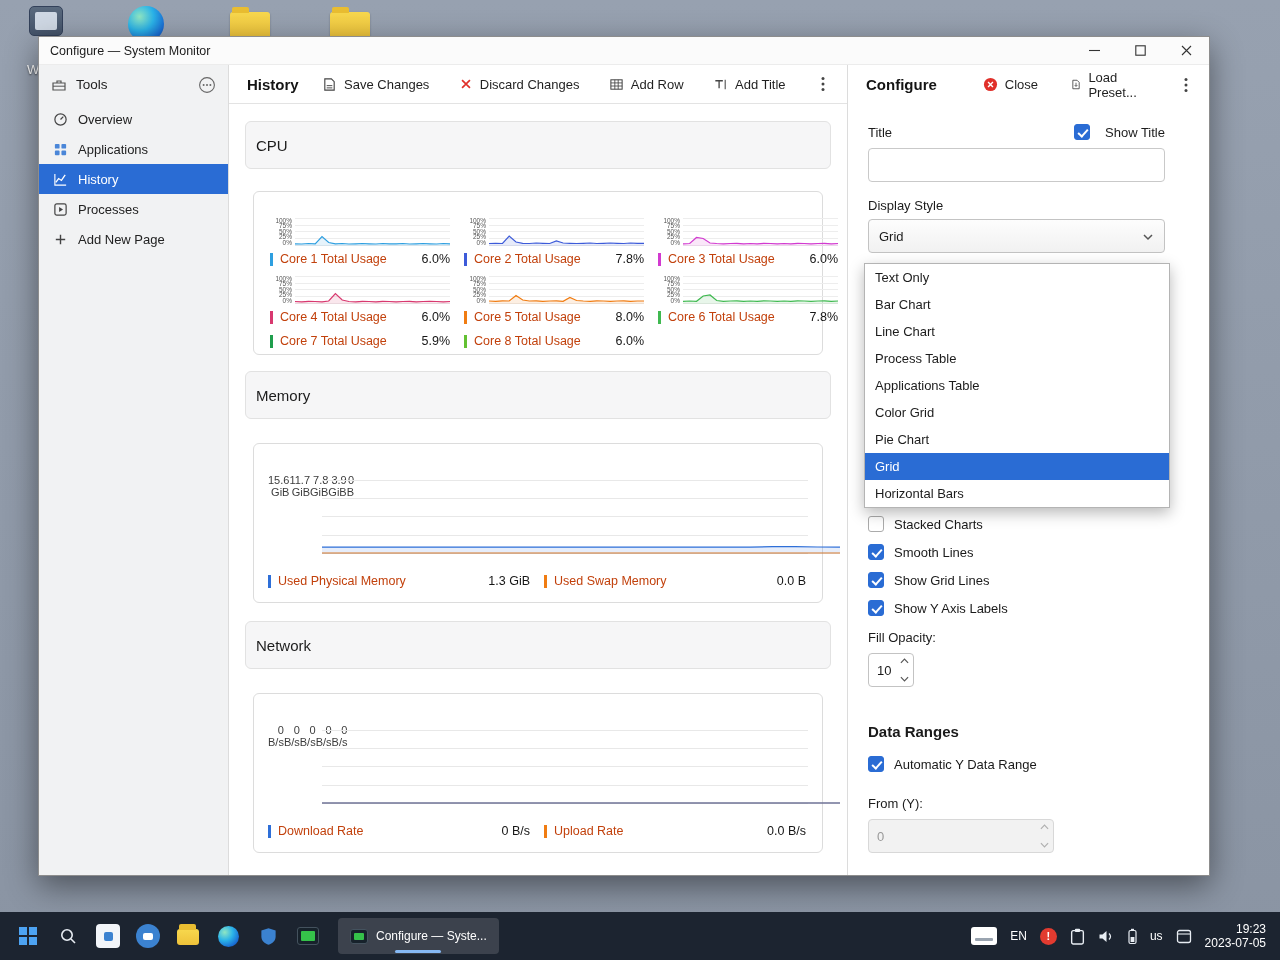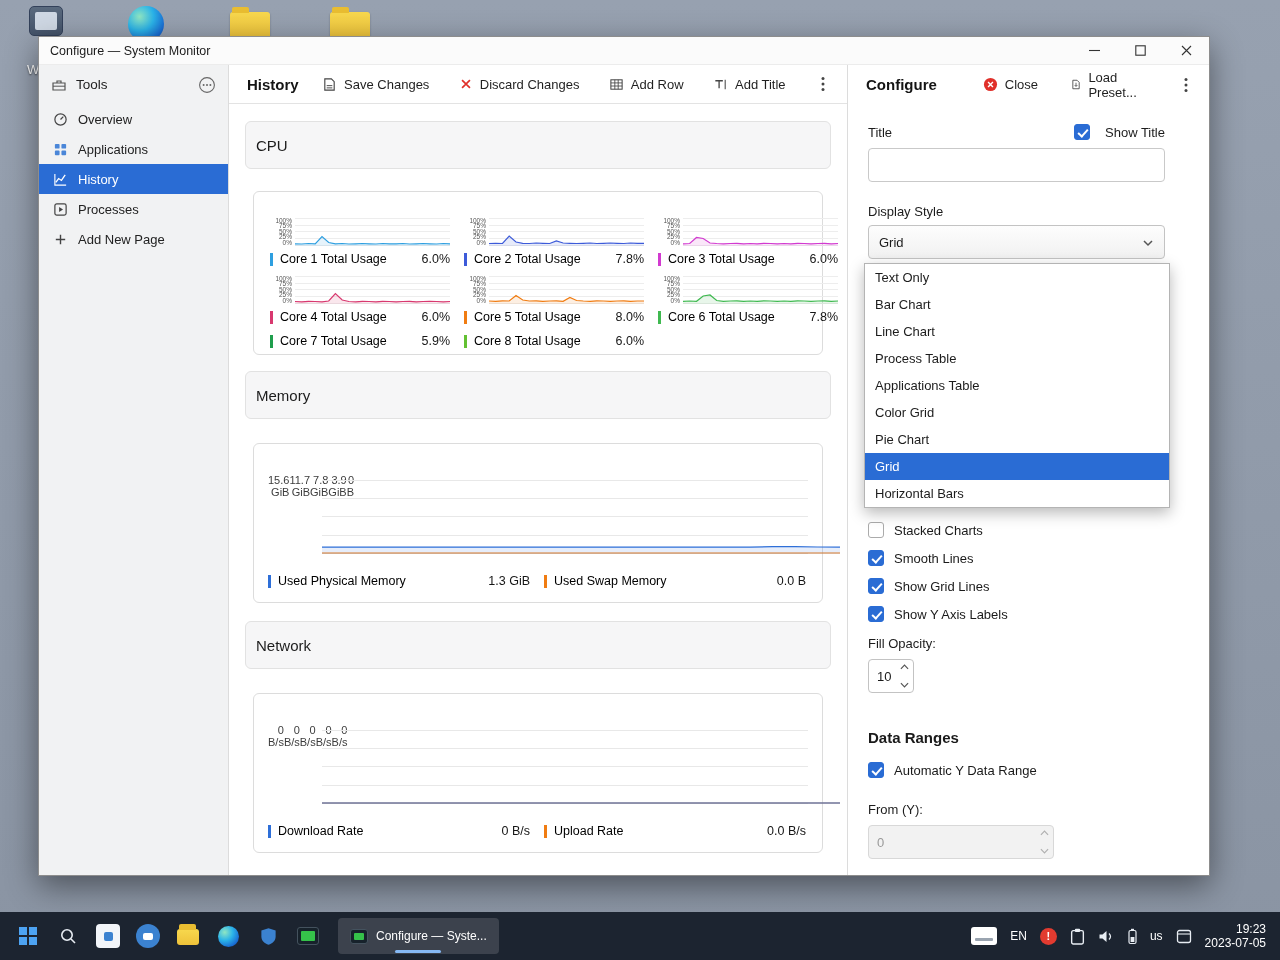--- a/index.html
+++ b/index.html
@@ -60,21 +60,21 @@
 
   
   .cpu-card { padding:26px 16px 6px 16px; }
   .cpu-grid { display:grid; grid-template-columns:repeat(3,1fr); column-gap:14px; row-gap:10px; }
   .mini-row { display:flex; align-items:stretch; height:28px; }
   .mini-axis { width:25px; font-size:6.5px; line-height:5.4px; color:#555; text-align:right; padding-right:3px; white-space:pre-line; overflow:hidden; }
   .mini-chart { flex:1; height:28px; position:relative;
     background:repeating-linear-gradient(to bottom, #ededed 0 1px, transparent 1px 6.75px); }
   .legend-row { display:flex; align-items:center; margin-top:6px; height:14px; }
   .legend-marker { width:3px; height:13px; flex:0 0 3px; margin-right:7px; background:#888; }
-  .legend-label { font-size:12.5px; color:#000000; white-space:nowrap; }
+  .legend-label { font-size:12.5px; color:#c2410c; white-space:nowrap; }
   .legend-value { margin-left:auto; font-size:12.5px; color:#161616; }
 
   
   .big-card { padding:30px 14px 14px 14px; }
   .big-chart-row { display:flex; }
   .big-axis { width:54px; flex:0 0 54px; display:flex; flex-direction:row; justify-content:space-between;
     height:86px; margin-top:0; padding-right:8px; }
   .big-axis span { font-size:11px; color:#3c3c3c; text-align:right; line-height:12px; }
   .big-chart { flex:1; height:74px; margin-top:6px; position:relative;
     background:repeating-linear-gradient(to bottom, #e8e8e8 0 1px, transparent 1px 18.25px); }
@@ -91,21 +91,21 @@
   .config-body { flex:1; position:relative; padding:20px 44px 0 20px; }
   .cfg-label { font-size:13px; color:#1c1c1c; }
   .row-between { display:flex; align-items:center; justify-content:space-between; }
   .cb-inline { display:flex; align-items:center; gap:15px; }
   .cb { width:16px; height:16px; border:1px solid #ababab; border-radius:3px; background:#fff; position:relative; flex:0 0 16px; }
   .cb.checked { background:var(--accent); border-color:var(--accent); }
   .cb.checked::after { content:""; position:absolute; left:5px; top:1.5px; width:4px; height:8px;
     border:solid #fff; border-width:0 2px 2px 0; transform:rotate(42deg); }
   .text-input { margin-top:8px; height:34px; width:100%; border:1px solid #c9c9c9; border-radius:4px;
     background:#fff; font-size:13px; padding:0 8px; font-family:"Liberation Sans",sans-serif; }
-  .ds-label { margin-top:22px; }
+  .ds-label { margin-top:16px; }
   .select { margin-top:6px; height:34px; border:1px solid #c3c3c3; border-radius:4px;
     background:linear-gradient(#fdfdfd,#f1f1f1); display:flex; align-items:center; padding:0 10px; font-size:13px; }
   .select .chev { margin-left:auto; }
   .dropdown { position:absolute; left:16px; width:306px; top:159px; background:#fff; border:1px solid #b4b4b4;
     box-shadow:0 5px 14px rgba(0,0,0,.28); z-index:30; }
   .opt { height:27px; display:flex; align-items:center; padding:0 10px; font-size:13px; color:#1c1c1c; }
   .opt.selected { background:var(--accent); color:#fff; }
   .cb-group { margin-top:263px; }
   .cb-row { display:flex; align-items:center; gap:10px; height:16px; margin-bottom:12px; font-size:13px; }
   .fill-label { margin-top:14px; }

